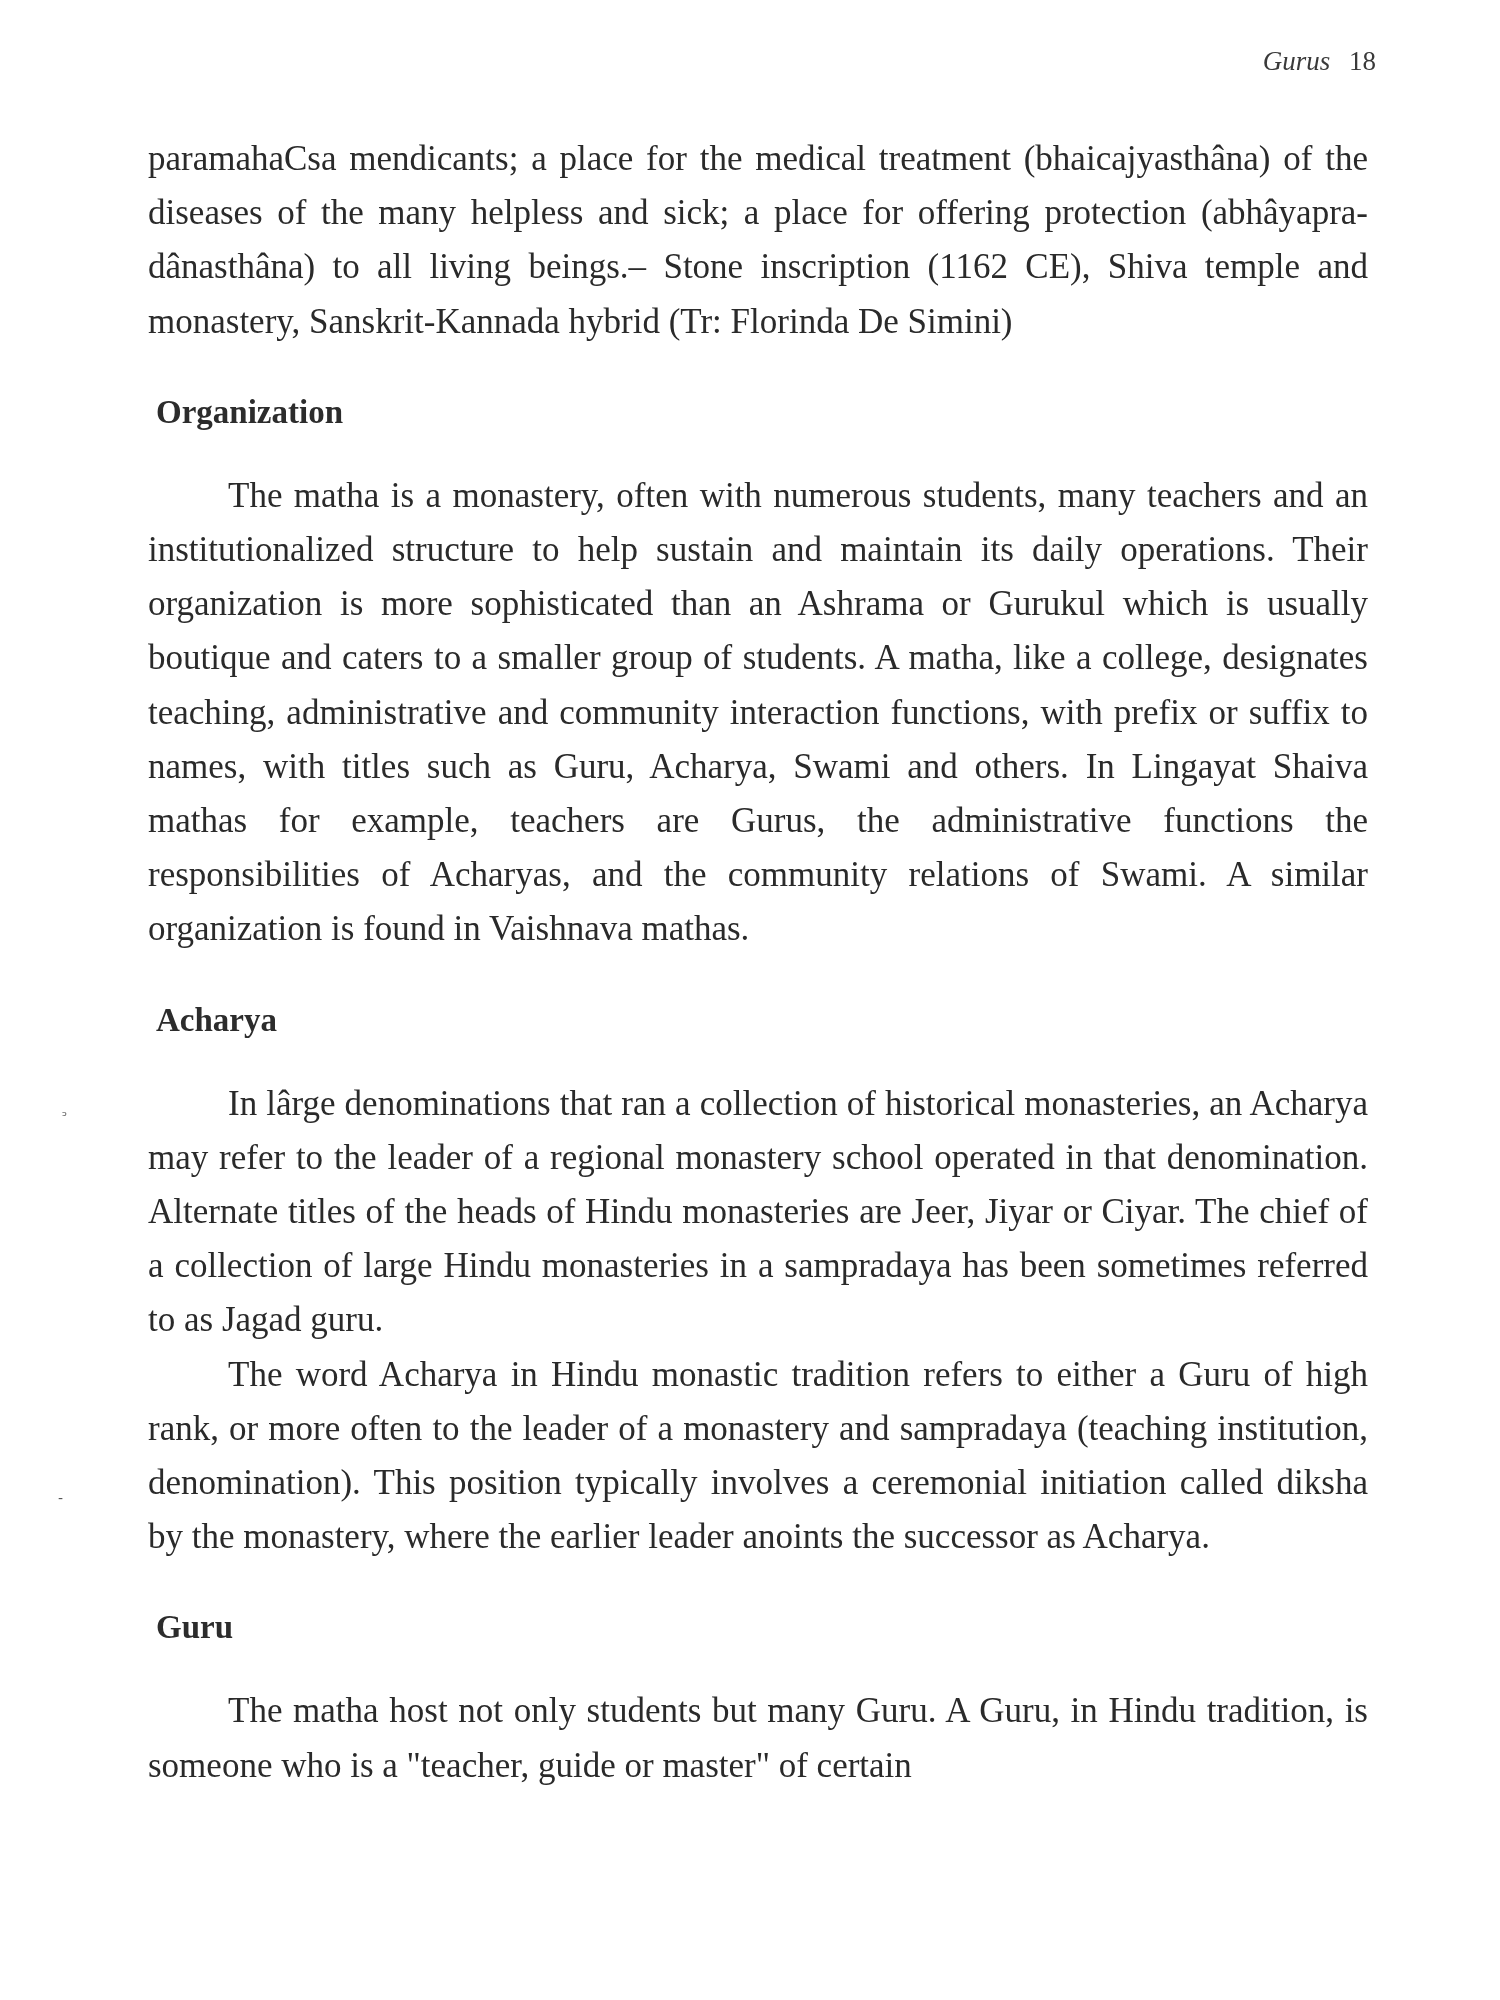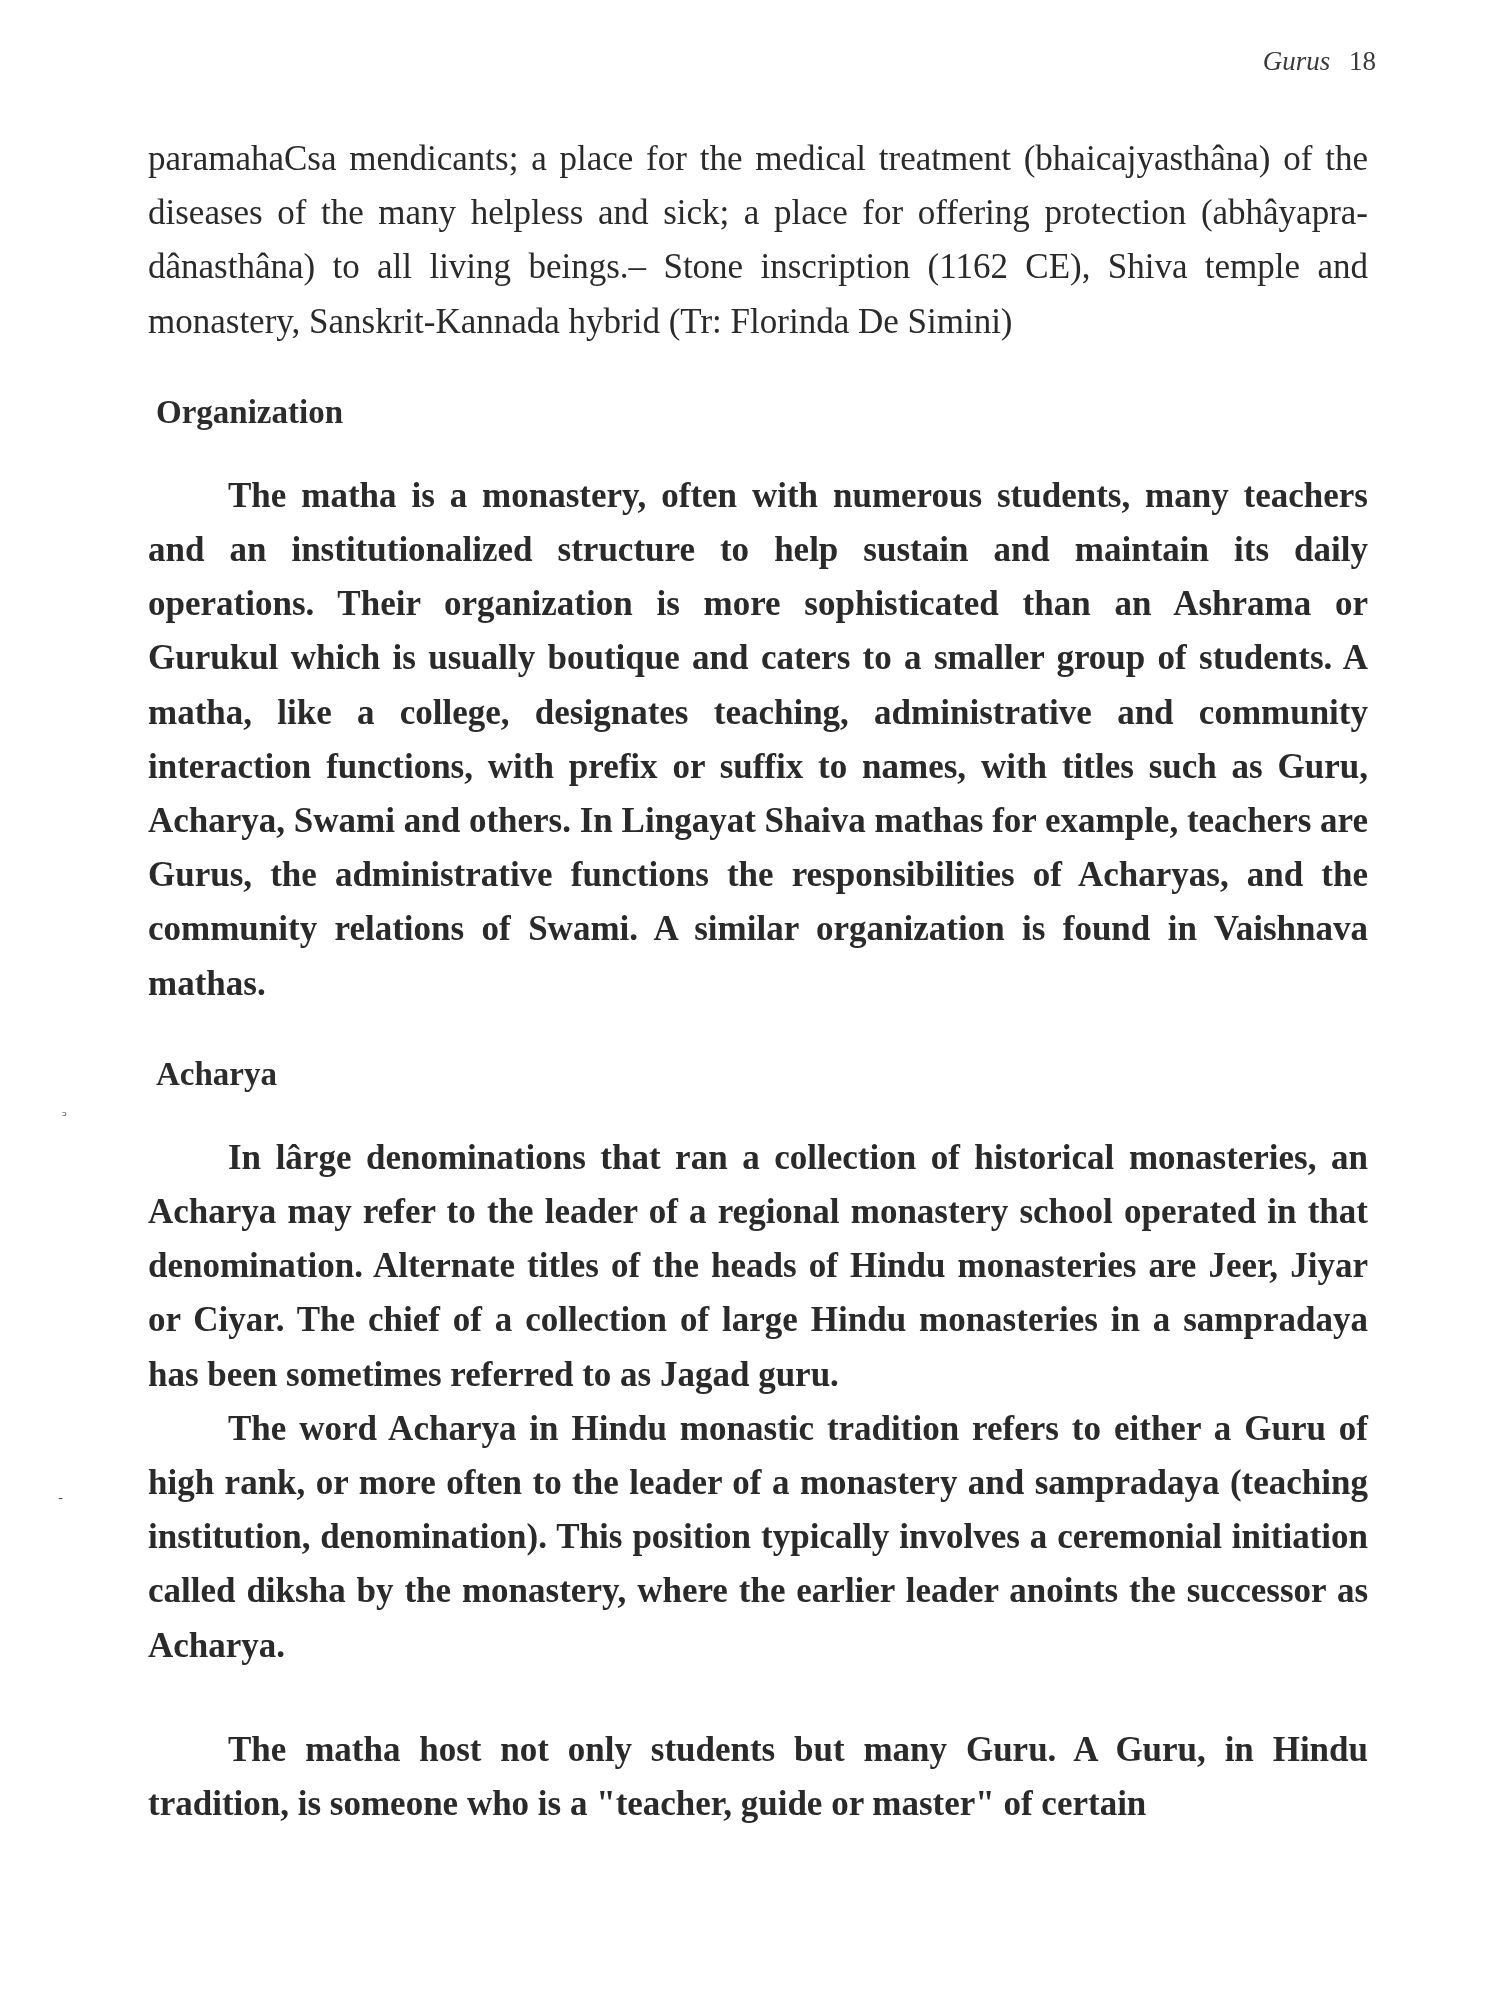--- a/index.html
+++ b/index.html
@@ -36,21 +36,20 @@
       font-size: 35px;
       line-height: 54.2px;
       text-align: justify;
       color: #2a2a2a;
     }
     .content p {
       margin: 0;
     }
     .content p.indent {
       text-indent: 80px;
-      font-weight: bold;
     }
     .section-heading {
       font-family: "Liberation Serif", "DejaVu Serif", serif;
       font-weight: bold;
       font-size: 33px;
       color: #2c2c2c;
       margin: 8px;
       line-height: 54px;
     }
     .gap-before-heading { height: 28px; }
@@ -82,16 +81,17 @@
   <div class="gap-after-heading"></div>
   <p class="indent">The matha is a monastery, often with numerous students, many teachers and an institutionalized structure to help sustain and maintain its daily operations. Their organization is more sophisticated than an Ashrama or Gurukul which is usually boutique and caters to a smaller group of students. A matha, like a college, designates teaching, administrative and community interaction functions, with prefix or suffix to names, with titles such as Guru, Acharya, Swami and others. In Lingayat Shaiva mathas for example, teachers are Gurus, the administrative functions the responsibilities of Acharyas, and the community relations of Swami. A similar organization is found in Vaishnava mathas.</p>
 
   <div class="gap-before-heading"></div>
   <h2 class="section-heading">Acharya</h2>
   <div class="gap-after-heading"></div>
   <p class="indent">In lârge denominations that ran a collection of historical monasteries, an Acharya may refer to the leader of a regional monastery school operated in that denomination. Alternate titles of the heads of Hindu monasteries are Jeer, Jiyar or Ciyar. The chief of a collection of large Hindu monasteries in a sampradaya has been sometimes referred to as Jagad guru.</p>
   <p class="indent">The word Acharya in Hindu monastic tradition refers to either a Guru of high rank, or more often to the leader of a monastery and sampradaya (teaching institution, denomination). This position typically involves a ceremonial initiation called diksha by the monastery, where the earlier leader anoints the successor as Acharya.</p>
 
   <div class="gap-before-heading"></div>
+  <h2 class="section-heading">Guru</h2>
   <div class="gap-after-heading"></div>
   <p class="indent">The matha host not only students but many Guru. A Guru, in Hindu tradition, is someone who is a "teacher, guide or master" of certain</p>
 
 </div>
 
 </body></html>

